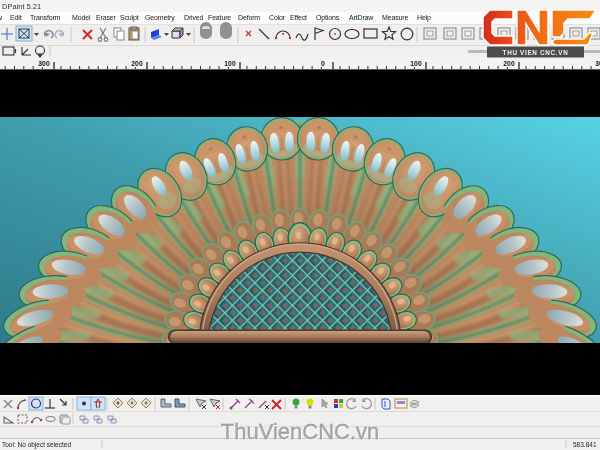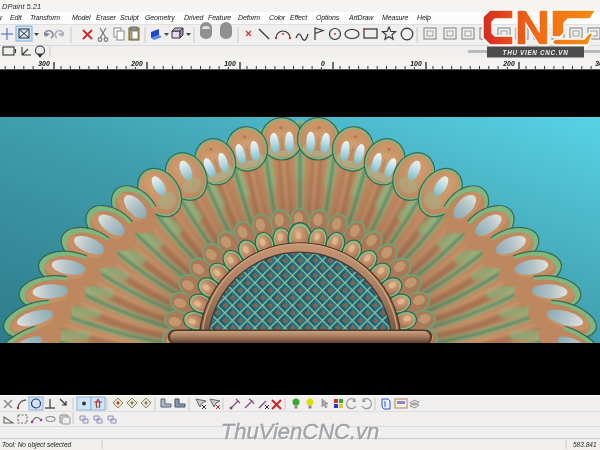--- a/index.html
+++ b/index.html
@@ -1,16 +1,16 @@
 <!DOCTYPE html>
 <html><head><meta charset="utf-8">
 <style>
 html,body{margin:0;padding:0;width:600px;height:450px;overflow:hidden;
  font-family:"Liberation Sans",sans-serif;background:#f0f0f0;}
-#page{position:relative;width:536px;height:450px;font-style:italic;}
+#page{position:relative;width:536px;height:450px;}
 </style></head>
 <body>
 <div id="page">
 <svg width="600" height="450" viewBox="0 0 600 450" style="position:absolute;left:0;top:0">
 
 <rect x="0" y="0" width="600" height="12" fill="#f5f4f2"></rect>
 <rect x="0" y="12" width="600" height="12" fill="#fcfcfc"></rect>
 <rect x="0" y="24" width="600" height="22" fill="#f0efed"></rect>
 <rect x="0" y="46" width="600" height="11" fill="#f0efed"></rect>
 <line x1="0" y1="24.5" x2="600" y2="24.5" stroke="#e0e0e0"></line>

